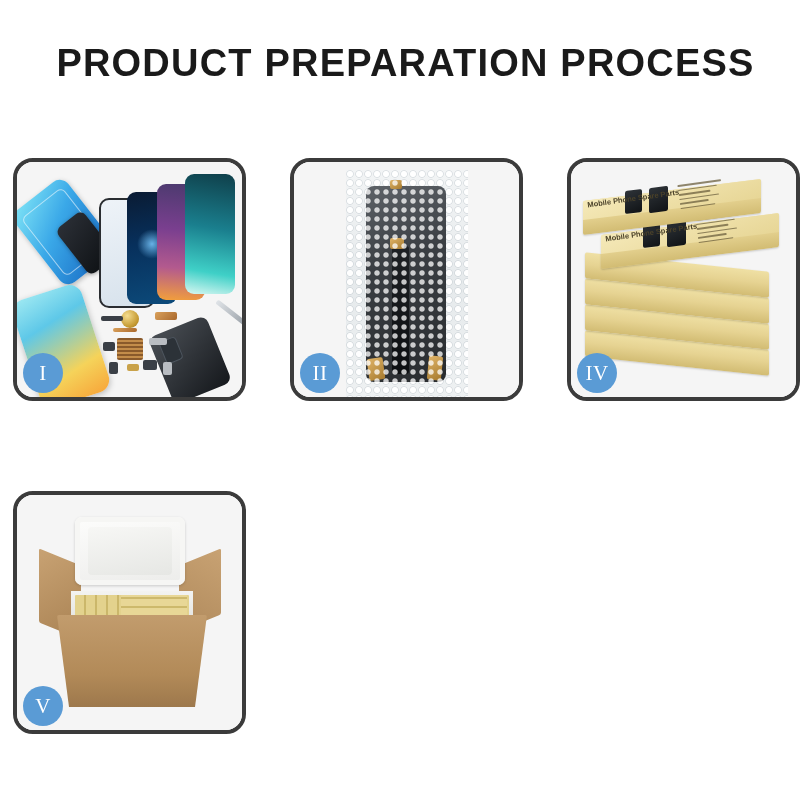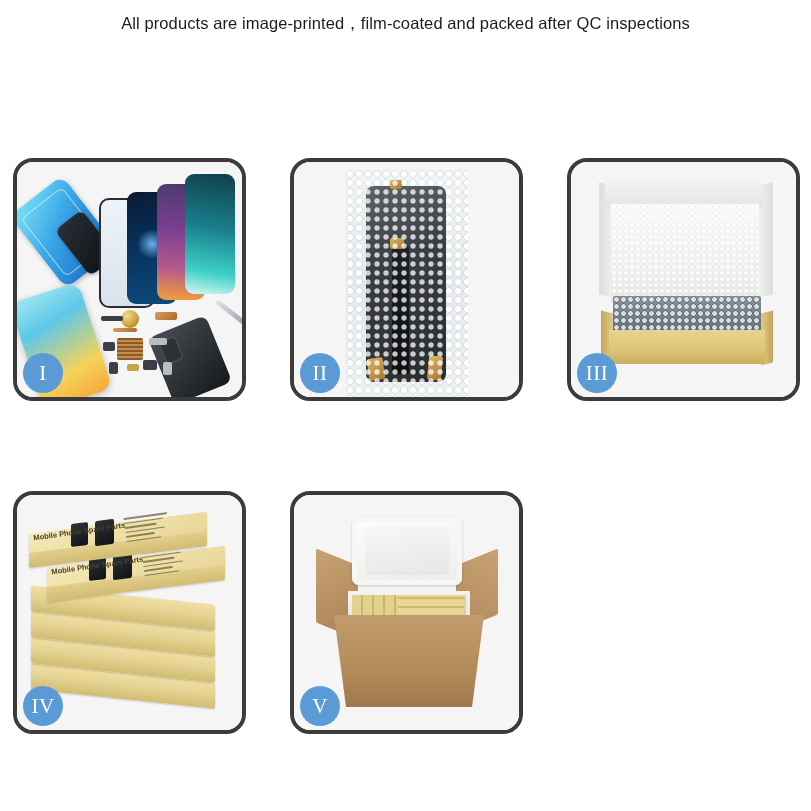--- a/index.html
+++ b/index.html
@@ -309,21 +309,21 @@
     background:rgba(120,92,58,.55);transform:rotate(17deg);
   }
   .c-tape{position:absolute;background:rgba(150,116,72,.75);border-radius:1px;}
 </style>
 </head>
 <body>
 
 <div class="page">
 
   <div class="header">
-    <p class="subtitle">All products are image-printed，film-coated and packed after QC inspections</p>
+    <h1 class="title">PRODUCT PREPARATION PROCESS</h1>
   </div>
 
   <div class="grid">
 
     <div class="panel p1">
       <div class="stage">
         <div class="ph ph-blue"></div>
         <div class="ph ph-dark-sm"></div>
         <div class="ph ph-glass"></div>
         <div class="ph ph-navy"></div>
@@ -354,33 +354,20 @@
         <div class="flex-strip"></div>
         <div class="gold-tab" style="left:96px;top:18px;width:12px;height:9px;"></div>
         <div class="gold-tab" style="left:96px;top:76px;width:14px;height:11px;"></div>
         <div class="gold-tab" style="left:74px;top:196px;width:16px;height:22px;transform:rotate(-8deg);"></div>
         <div class="gold-tab" style="left:134px;top:194px;width:14px;height:24px;transform:rotate(6deg);"></div>
         <div class="bubble-overlay"></div>
       </div>
       <div class="badge">II</div>
     </div>
 
-    <div class="panel p3">
-      <div class="stage">
-        <div class="lid-left"></div>
-        <div class="lid-right"></div>
-        <div class="lid-back"></div>
-        <div class="foam"></div>
-        <div class="bubble-inner"></div>
-        <div class="box-edge-l"></div>
-        <div class="box-edge-r"></div>
-        <div class="box-front"></div>
-      </div>
-      <div class="badge">III</div>
-    </div>
 
     <div class="panel p4">
       <div class="stage">
         <div class="stack">
 
           <div class="sbox" style="left:14px;top:178px;width:184px;height:26px;transform:skewY(6deg);"></div>
           <div class="sbox" style="left:14px;top:152px;width:184px;height:26px;transform:skewY(6deg);"></div>
           <div class="sbox" style="left:14px;top:126px;width:184px;height:26px;transform:skewY(6deg);"></div>
           <div class="sbox" style="left:14px;top:100px;width:184px;height:26px;transform:skewY(6deg);"></div>
 

